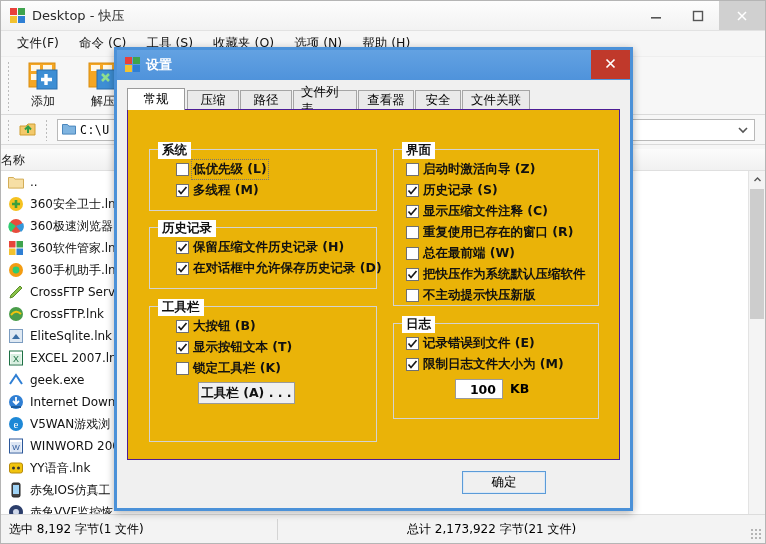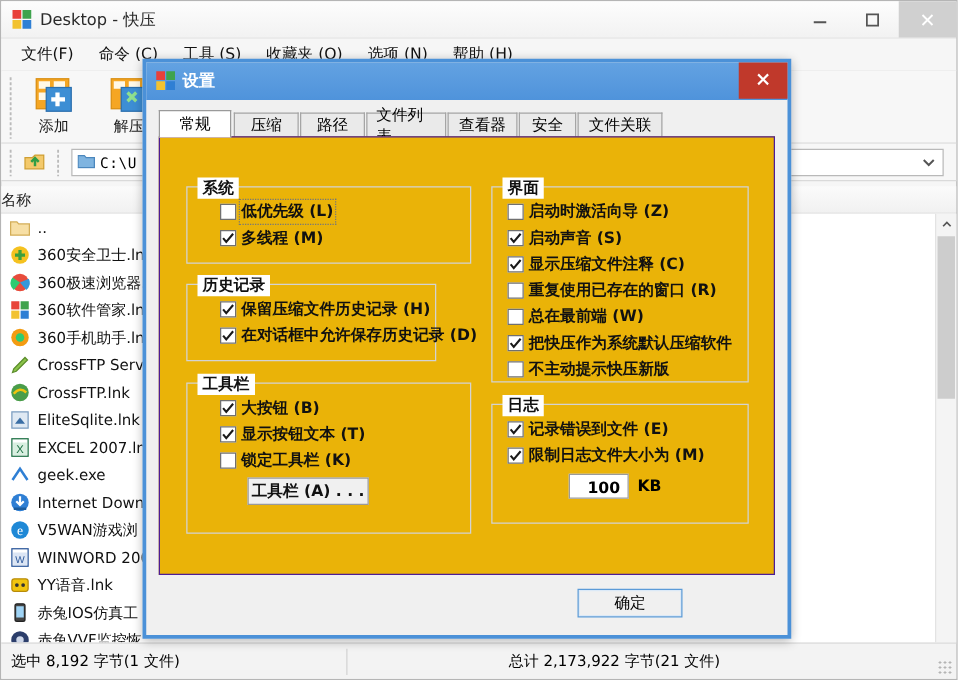--- a/index.html
+++ b/index.html
@@ -492,41 +492,41 @@
         <div class="cb" style="left:26px;top:32px;">
           <span class="cbbox">
             <svg width="11" height="11" viewBox="0 0 11 11">
                 <path d="M1.5 5.5 L4 8.5 L9.5 2" stroke="#1a1a1a" stroke-width="1.7" fill="none"></path>
               </svg>
           </span>
           <span class="cblabel">多线程 (M)</span>
         </div>
       </div>
 
-      <div class="gbox" style="left:21px;top:117px;width:200px;height:62px;">
+      <div class="gbox" style="left:21px;top:117px;width:228px;height:62px;">
         <span class="gtitle">历史记录</span>
         <div class="cb" style="left:26px;top:11px;">
           <span class="cbbox">
             <svg width="11" height="11" viewBox="0 0 11 11">
                 <path d="M1.5 5.5 L4 8.5 L9.5 2" stroke="#1a1a1a" stroke-width="1.7" fill="none"></path>
               </svg>
           </span>
           <span class="cblabel">保留压缩文件历史记录 (H)</span>
         </div>
         <div class="cb" style="left:26px;top:32px;">
           <span class="cbbox">
             <svg width="11" height="11" viewBox="0 0 11 11">
                 <path d="M1.5 5.5 L4 8.5 L9.5 2" stroke="#1a1a1a" stroke-width="1.7" fill="none"></path>
               </svg>
           </span>
           <span class="cblabel">在对话框中允许保存历史记录 (D)</span>
         </div>
       </div>
 
-      <div class="gbox" style="left:21px;top:196px;width:228px;height:121px;">
+      <div class="gbox" style="left:21px;top:196px;width:228px;height:136px;">
         <span class="gtitle">工具栏</span>
         <div class="cb" style="left:26px;top:11px;">
           <span class="cbbox">
             <svg width="11" height="11" viewBox="0 0 11 11">
                 <path d="M1.5 5.5 L4 8.5 L9.5 2" stroke="#1a1a1a" stroke-width="1.7" fill="none"></path>
               </svg>
           </span>
           <span class="cblabel">大按钮 (B)</span>
         </div>
         <div class="cb" style="left:26px;top:32px;">
@@ -549,21 +549,21 @@
         <div class="cb" style="left:12px;top:11px;">
           <span class="cbbox"></span>
           <span class="cblabel">启动时激活向导 (Z)</span>
         </div>
         <div class="cb" style="left:12px;top:32px;">
           <span class="cbbox">
             <svg width="11" height="11" viewBox="0 0 11 11">
                 <path d="M1.5 5.5 L4 8.5 L9.5 2" stroke="#1a1a1a" stroke-width="1.7" fill="none"></path>
               </svg>
           </span>
-          <span class="cblabel">启动声音 (S)</span>
+          <span class="cblabel">历史记录 (S)</span>
         </div>
         <div class="cb" style="left:12px;top:53px;">
           <span class="cbbox">
             <svg width="11" height="11" viewBox="0 0 11 11">
                 <path d="M1.5 5.5 L4 8.5 L9.5 2" stroke="#1a1a1a" stroke-width="1.7" fill="none"></path>
               </svg>
           </span>
           <span class="cblabel">显示压缩文件注释 (C)</span>
         </div>
         <div class="cb" style="left:12px;top:74px;">

